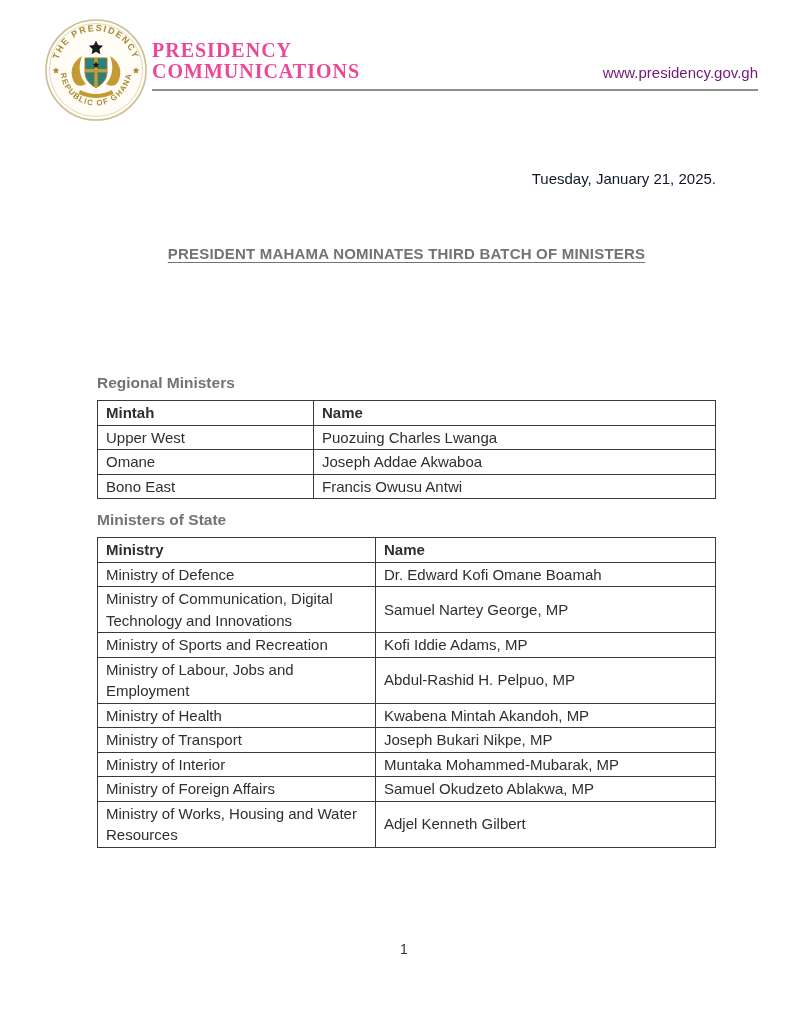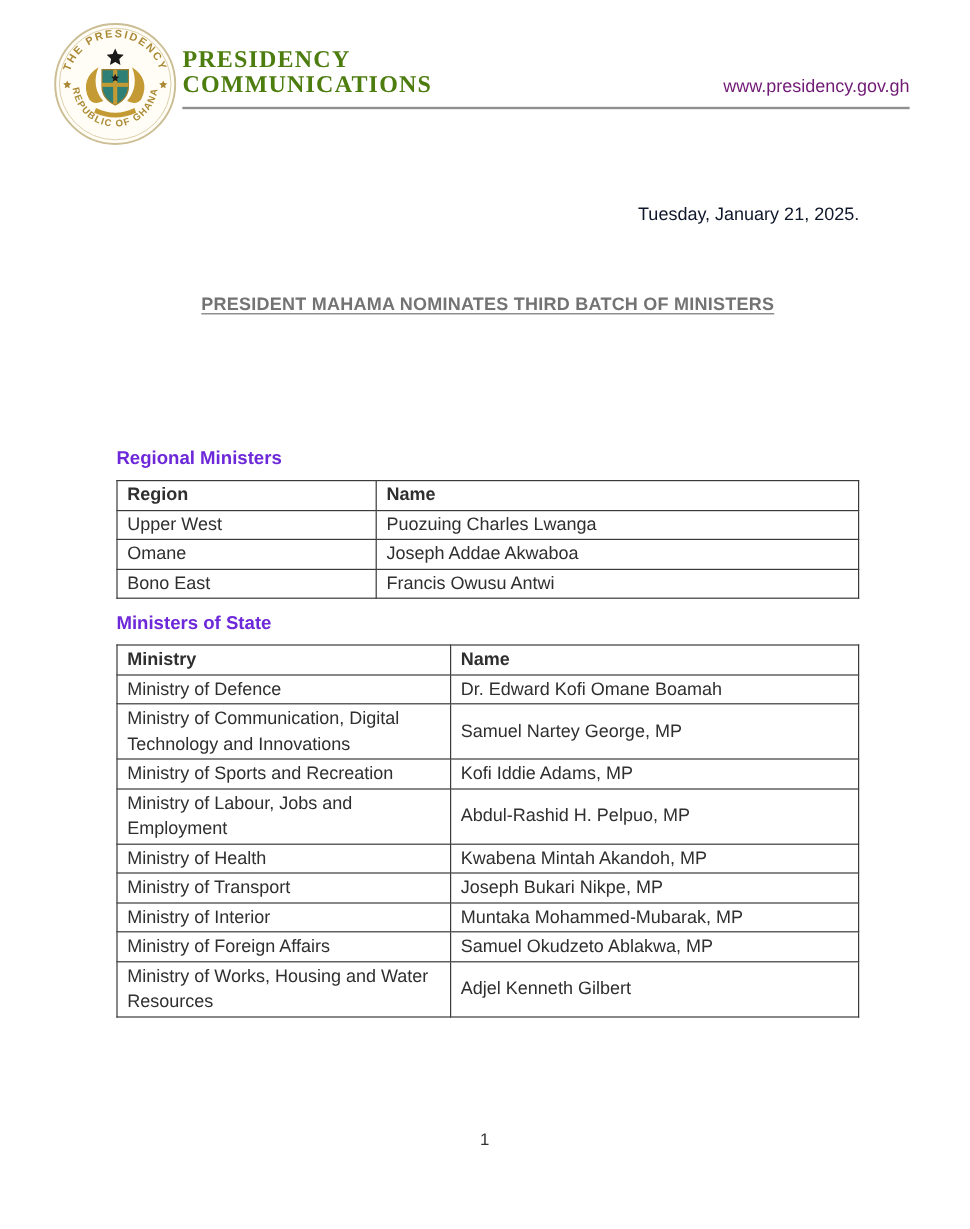--- a/index.html
+++ b/index.html
@@ -12,21 +12,21 @@
     overflow: hidden;
   }
   .page { position: absolute; inset: 0; background: #fff; }
 
   
   .seal { position: absolute; left: 44px; top: 18px; width: 104px; height: 104px; }
   .brand { position: absolute; left: 152px; top: 40px; }
   .brand div {
     font-family: "Liberation Serif", serif;
     font-weight: 700; font-size: 20px; line-height: 21px;
-    letter-spacing: 1px; color: #4d7c0f;
+    letter-spacing: 1px; color: #ec4899;
   }
   .header-rule {
     position: absolute; left: 152px; top: 89px; width: 606px; height: 2px;
     background: #8f8f8f;
   }
   .website {
     position: absolute; top: 64px; right: 50px;
     font-size: 15px; color: #701a75;
   }
 
@@ -40,21 +40,21 @@
     text-align: center; font-size: 15px; font-weight: 700; color: #737373;
     text-decoration: underline; text-underline-offset: 3px;
     letter-spacing: 0.2px;
   }
   .intro {
     position: absolute; left: 97px; top: 289px; width: 619px;
     font-size: 15.5px; line-height: 28px; text-align: justify; color: #333;
   }
   .section-heading {
     position: absolute; left: 97px; width: 619px;
-    font-size: 15.5px; font-weight: 700; color: #6d28d9;
+    font-size: 15.5px; font-weight: 700; color: #737373;
   }
   .h-regional { top: 374px; }
   .h-state   { top: 511px; }
 
   
   table {
     position: absolute; left: 97px; width: 619px;
     border-collapse: collapse; table-layout: fixed;
     font-size: 15px; color: #2f2f2f;
   }
@@ -119,21 +119,21 @@
   <div class="header-rule"></div>
   <div class="website">www.presidency.gov.gh</div>
 
   <div class="date-line">Tuesday, January 21, 2025.</div>
   <div class="doc-title">PRESIDENT MAHAMA NOMINATES THIRD BATCH OF MINISTERS</div>
 
   <div class="section-heading h-regional">Regional Ministers</div>
   <table id="regional-table">
       <thead>
         <tr>
-          <th>Region</th>
+          <th>Mintah</th>
           <th>Name</th>
         </tr>
       </thead>
       <tbody>
         <tr>
           <td>Upper West</td>
           <td>Puozuing Charles Lwanga</td>
         </tr>
         <tr>
           <td>Omane</td>

